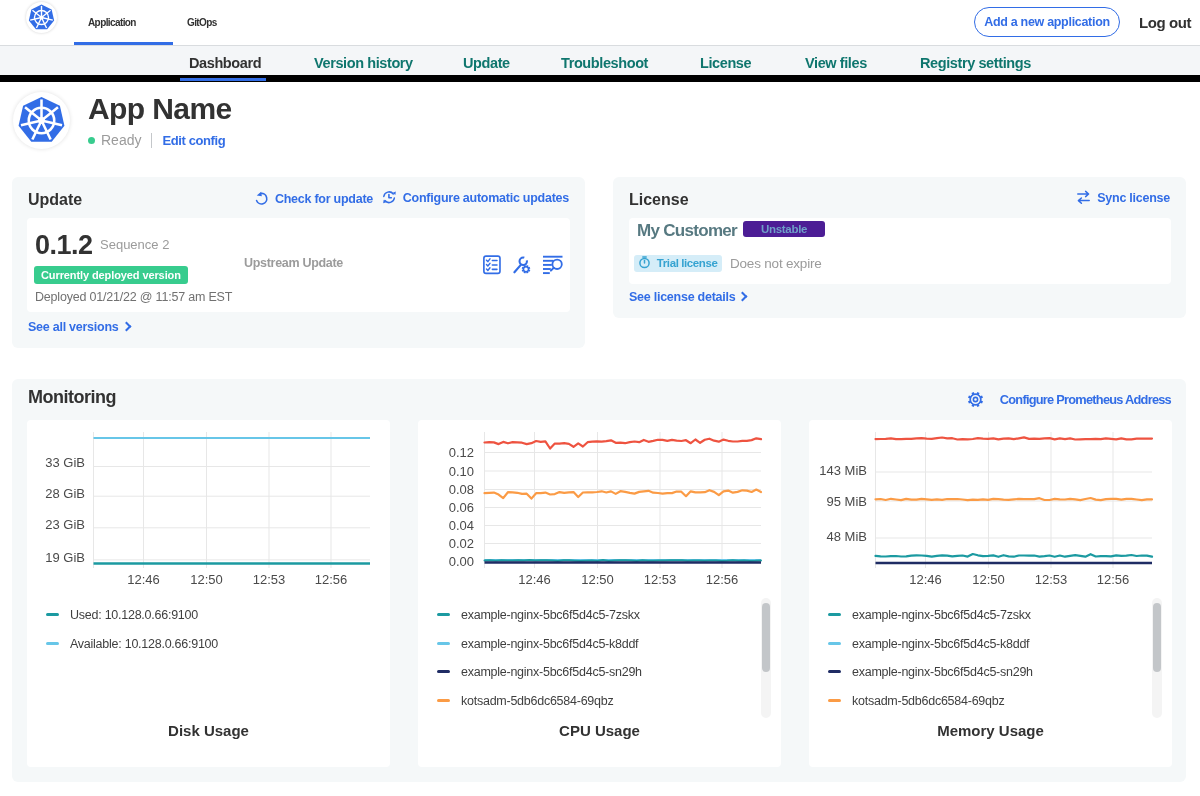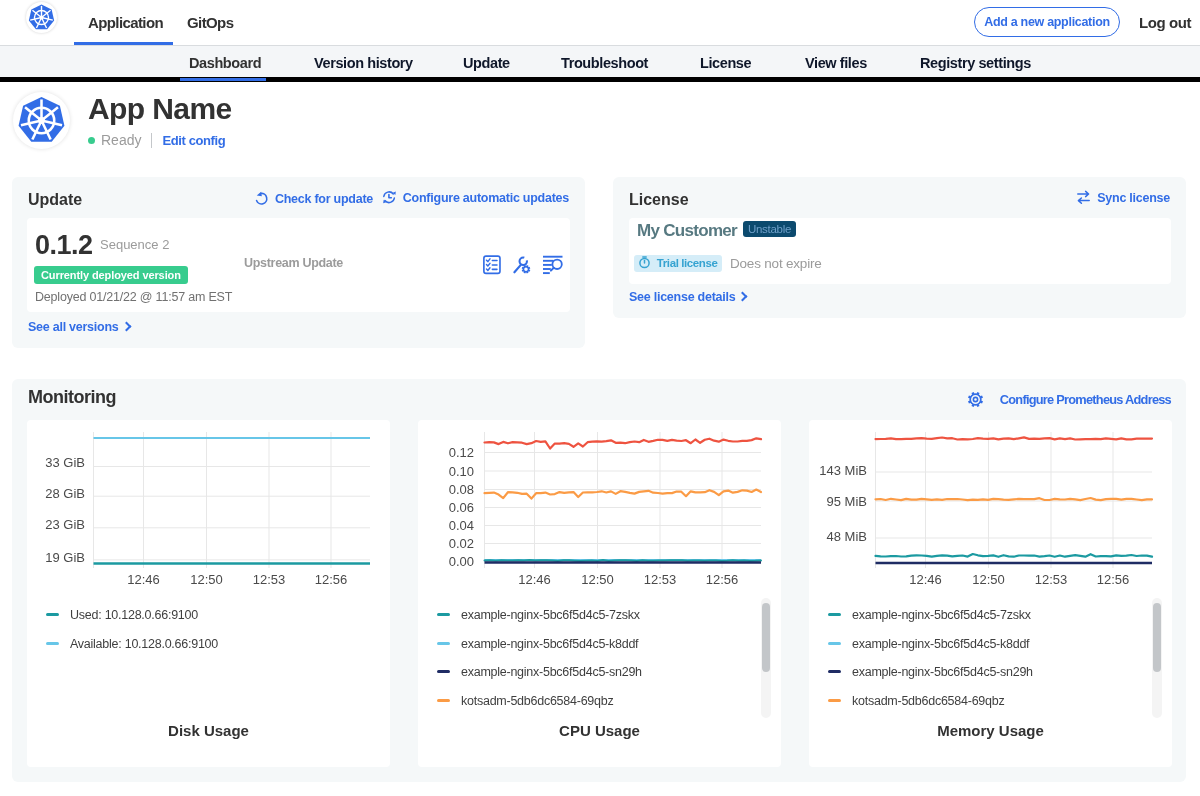--- a/index.html
+++ b/index.html
@@ -1,48 +1,48 @@
 <!DOCTYPE html>
 <html><head>
 <meta charset="utf-8">
 <style>
 * { margin:0; padding:0; box-sizing:border-box; }
 html,body { width:1200px; height:796px; font-family:"Liberation Sans",sans-serif; background:#ffffff; overflow:hidden; }
 
 .topnav { position:absolute; left:0; top:0; width:1200px; height:46px; background:#fff; border-bottom:1px solid #d9dcdf; }
 .klogo-sm { position:absolute; left:26px; top:2px; width:31px; height:31px; border-radius:50%; background:#fff; box-shadow:0 0 3px rgba(0,0,0,.18); display:flex; align-items:center; justify-content:center; }
-.tab1 { position:absolute; top:0; height:45px; line-height:45px; font-size:15px; font-weight:bold; color:#323232; letter-spacing:-0.6px; }
+.tab1 { position:absolute; top:0; height:45px; line-height:45px; font-size:10px; font-weight:bold; color:#323232; letter-spacing:-0.6px; }
 .tab1.app { left:88px; }
 .tab1.git { left:187px; }
 .tab1-underline { position:absolute; left:74px; top:42px; width:99px; height:3px; background:#326de6; }
 .addapp { position:absolute; left:974px; top:7px; width:146px; height:30px; border:1px solid #326de6; border-radius:15px; color:#326de6; font-size:12.5px; font-weight:bold; text-align:center; line-height:28px; background:#fff; letter-spacing:-0.3px; }
 .logout { position:absolute; left:1139px; top:0; height:45px; line-height:45px; font-size:15px; font-weight:bold; color:#323232; letter-spacing:-0.4px; }
 
-.subnav { position:absolute; left:0; top:46px; width:1200px; height:36px; background:#f4f6f8; border-bottom:5px solid #000000; }
-.tab2 { position:absolute; top:0; height:35px; line-height:35px; font-size:14.5px; font-weight:bold; color:#0f172a; letter-spacing:-0.4px; }
+.subnav { position:absolute; left:0; top:46px; width:1200px; height:36px; background:#f4f6f8; border-bottom:7px solid #000000; }
+.tab2 { position:absolute; top:0; height:35px; line-height:35px; font-size:14.5px; font-weight:bold; color:#0f766e; letter-spacing:-0.4px; }
 .tab2.active { color:#323232; }
 .tab2-underline { position:absolute; left:180px; top:32px; width:86px; height:3px; background:#326de6; }
 
 .appheader { position:absolute; left:0; top:82px; width:1020px; height:96px; background:#fff; }
 .applogo { position:absolute; left:13px; top:10px; width:57px; height:57px; border-radius:50%; background:#fff; box-shadow:0 0 4px rgba(0,0,0,.12); display:flex; align-items:center; justify-content:center; }
 .appname { position:absolute; left:88px; top:10px; font-size:30px; font-weight:bold; color:#323232; letter-spacing:-0.6px; }
 .appstatus { position:absolute; left:88px; top:50px; font-size:14px; color:#9b9b9b; }
 .dot { display:inline-block; width:7px; height:7px; border-radius:50%; background:#38cc8e; margin-right:6px; vertical-align:1px; }
 .sep { display:inline-block; width:1px; height:15px; background:#c4c7ca; margin:0 10px; vertical-align:-3px; }
 .editcfg { font-size:13px; font-weight:bold; color:#326de6; letter-spacing:-0.4px; }
 
 .card { position:absolute; background:#f5f8f9; border-radius:6px; }
 #versionCard { left:12px; top:177px; width:573px; height:171px; }
 #licenseCard { left:613px; top:177px; width:573px; height:141px; }
 #monitorCard { left:12px; top:379px; width:1174px; height:403px; }
 .cardhead { position:absolute; font-size:16px; font-weight:bold; color:#323232; }
 .cardlink { position:absolute; font-size:12.5px; font-weight:bold; color:#326de6; white-space:nowrap; display:flex; align-items:center; letter-spacing:-0.25px; }
 .innercard { position:absolute; background:#fff; border-radius:4px; }
 .pill-green { display:inline-block; background:#38cc8e; color:#fff; font-size:11px; font-weight:bold; border-radius:3px; padding:3px 7px; letter-spacing:-0.1px; }
-.pill-blue-light { display:inline-block; background:#0c4a6e; color:#6e9fc8; font-size:11.5px; font-weight:normal; border-radius:3px; padding:2px 5px; letter-spacing:-0.3px; }
+.pill-blue-light { display:inline-block; background:#4c1d95; color:#6e9fc8; font-size:11.5px; font-weight:bold; border-radius:3px; padding:2px 18px; letter-spacing:-0.3px; }
 .pill-trial { display:inline-block; background:#d5edf8; color:#36a3d1; font-size:11.5px; line-height:13px; font-weight:bold; border-radius:3px; padding:1px 5px 2px 4px; letter-spacing:-0.4px; }
 .seelink { position:absolute; font-size:12.5px; font-weight:bold; color:#326de6; letter-spacing:-0.25px; }
 .chev { display:inline-block; width:7px; height:7px; border-top:2px solid #326de6; border-right:2px solid #326de6; transform:rotate(45deg); margin-left:4px; vertical-align:1px; }
 
 .panel { position:absolute; top:41px; width:363px; height:347px; background:#fff; border-radius:4px; }
 .legend { position:absolute; left:0; top:178px; width:363px; }
 .legrow { position:absolute; left:19px; font-size:12.5px; color:#3f3f3f; letter-spacing:-0.25px; white-space:nowrap; }
 .legdash { display:inline-block; width:13px; height:3px; border-radius:2px; margin-right:11px; vertical-align:3px; }
 .ptitle { position:absolute; left:0; bottom:28px; width:100%; text-align:center; font-size:15px; font-weight:bold; color:#323232; }
 .scrollbar { position:absolute; right:10px; top:178px; width:10px; height:120px; background:#f4f4f4; border-radius:5px; }

